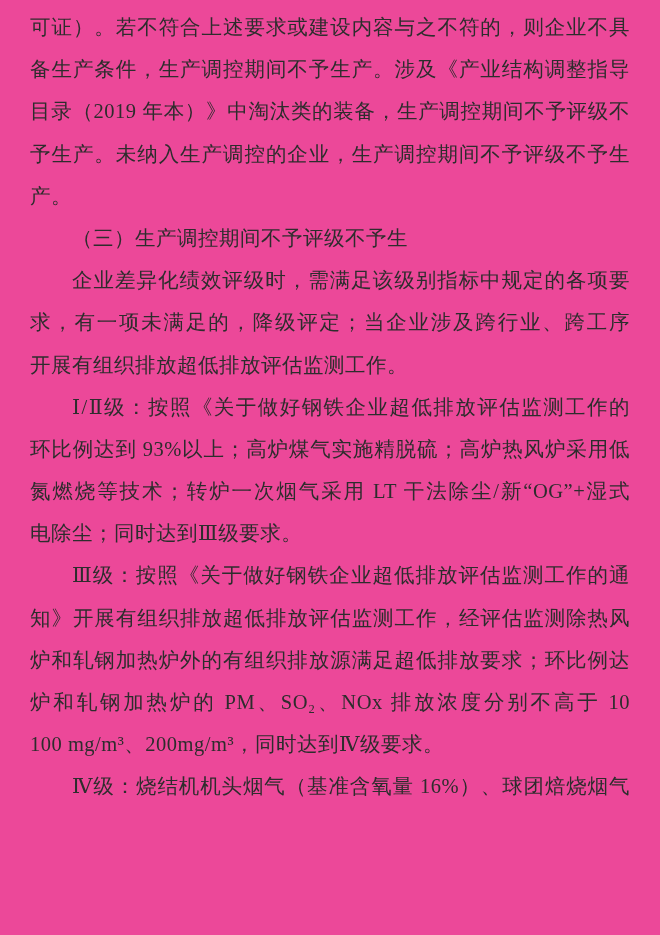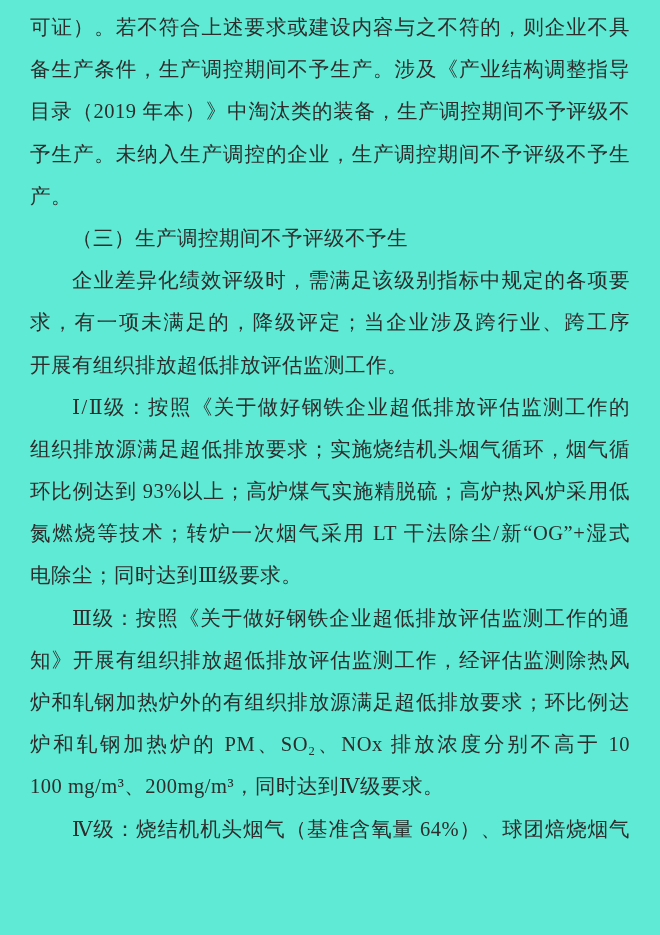--- a/index.html
+++ b/index.html
@@ -5,21 +5,21 @@
   html, body {
     margin: 0;
     padding: 0;
     background: #ffffff;
   }
   .page {
     position: relative;
     width: 660px;
     height: 935px;
     box-sizing: border-box;
-    background: #5eead4;
+    background: #ec4899;
     color: #2d2d2d;
     padding: 6px 30px 0 30px;
     overflow: hidden;
     font-family: "Liberation Serif", "DejaVu Serif", serif;
   }
   .ln {
     font-size: 20.5px;
     line-height: 42.2px;
     height: 42.2px;
     letter-spacing: 0.5px;
@@ -49,23 +49,22 @@
   <div class="ln j">可证）。若不符合上述要求或建设内容与之不符的，则企业不具</div>
   <div class="ln j">备生产条件，生产调控期间不予生产。涉及《产业结构调整指导</div>
   <div class="ln j">目录（2019 年本）》中淘汰类的装备，生产调控期间不予评级不</div>
   <div class="ln j">予生产。未纳入生产调控的企业，生产调控期间不予评级不予生</div>
   <div class="ln">产。</div>
   <div class="ln ind">（三）生产调控期间不予评级不予生</div>
   <div class="ln ind j">企业差异化绩效评级时，需满足该级别指标中规定的各项要</div>
   <div class="ln j">求，有一项未满足的，降级评定；当企业涉及跨行业、跨工序时，</div>
   <div class="ln">开展有组织排放超低排放评估监测工作。</div>
   <div class="ln ind j">Ⅰ/Ⅱ级：按照《关于做好钢铁企业超低排放评估监测工作的</div>
-  <div class="ln j">组织排放源满足超低排放要求；实施烧结机头烟气循环，烟气循</div>
   <div class="ln j">环比例达到 93%以上；高炉煤气实施精脱硫；高炉热风炉采用低</div>
   <div class="ln j">氮燃烧等技术；转炉一次烟气采用 LT 干法除尘/新“OG”+湿式</div>
   <div class="ln">电除尘；同时达到Ⅲ级要求。</div>
   <div class="ln ind j">Ⅲ级：按照《关于做好钢铁企业超低排放评估监测工作的通</div>
   <div class="ln j">知》开展有组织排放超低排放评估监测工作，经评估监测除热风</div>
   <div class="ln j">炉和轧钢加热炉外的有组织排放源满足超低排放要求；环比例达到</div>
   <div class="ln j">炉和轧钢加热炉的 PM、SO₂、NOx 排放浓度分别不高于 10 mg/m³、</div>
   <div class="ln">100 mg/m³、200mg/m³，同时达到Ⅳ级要求。</div>
-  <div class="ln ind j">Ⅳ级：烧结机机头烟气（基准含氧量 64%）、球团焙烧烟气</div>
+  <div class="ln ind j">Ⅳ级：烧结机机头烟气（基准含氧量 16%）、球团焙烧烟气</div>
 </div>
 
 </body></html>

